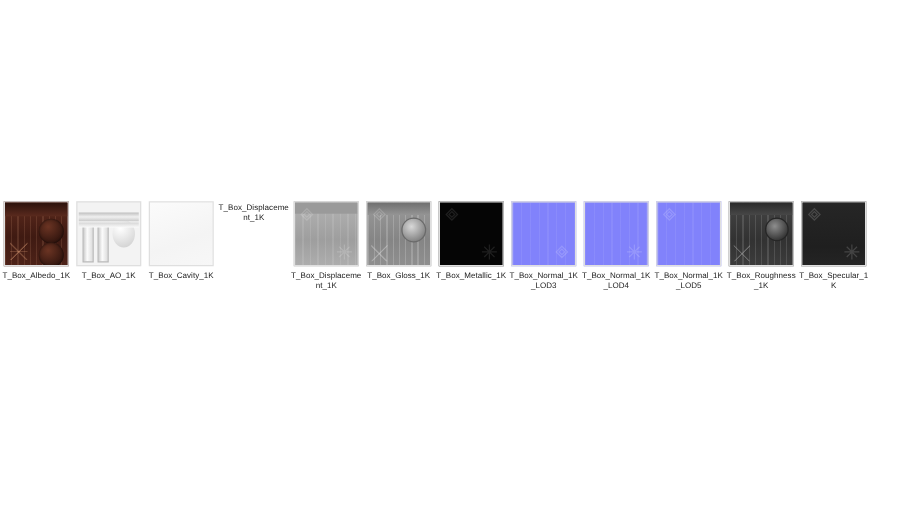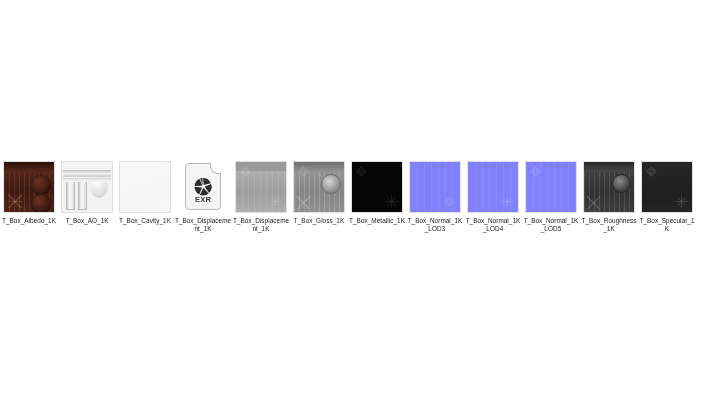--- a/index.html
+++ b/index.html
@@ -268,41 +268,20 @@
   <div class="file-item">
     <div class="thumb-wrap">
       <div class="thumb bordered cavity"></div>
     </div>
     <div class="file-label">
       <span>T_Box_Cavity_1</span><span>K</span>
     </div>
   </div>
 
   <div class="file-item">
-    <div class="thumb-wrap">
-      <div class="thumb">
-        <div class="exr-doc">
-          <div class="exr-fold"></div>
-          <div class="exr-aperture">
-            <svg viewBox="0 0 40 40" width="19" height="19" aria-hidden="true">
-              <g fill="#2e2e2e">
-                <path d="M20 2 A18 18 0 0 1 36.5 13 L21.5 17 Z"></path>
-                <path d="M37 14.5 A18 18 0 0 1 33 33.5 L23.5 20.5 Z"></path>
-                <path d="M32 34.8 A18 18 0 0 1 13.6 37.6 L21 22.5 Z"></path>
-                <path d="M12 36.9 A18 18 0 0 1 2.3 20.6 L18 22 Z"></path>
-                <path d="M2.4 19 A18 18 0 0 1 12.4 3.6 L18.8 18.5 Z"></path>
-                <path d="M13.8 2.8 A18 18 0 0 1 18.6 2 L19.5 17.2 Z"></path>
-              </g>
-              <circle cx="20" cy="20" r="3.1" fill="#f5f5f5"></circle>
-            </svg>
-          </div>
-          <div class="exr-text">EXR</div>
-        </div>
-      </div>
-    </div>
     <div class="file-label">
       <span>T_Box_Displace</span><span>ment_1K</span>
     </div>
   </div>
 
   <div class="file-item">
     <div class="thumb-wrap">
       <div class="thumb bordered disp">
         <div class="tx s"></div>
         <div class="top"></div>

